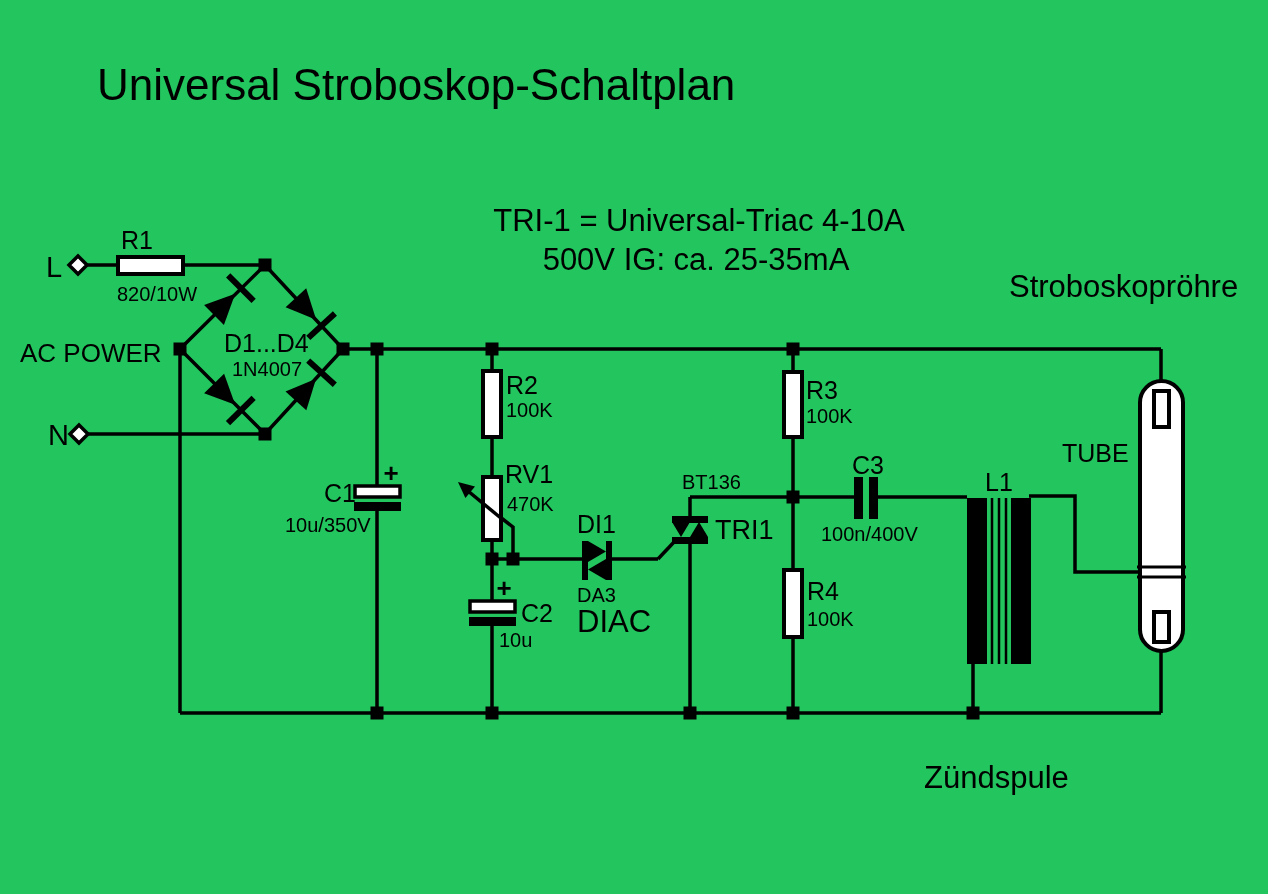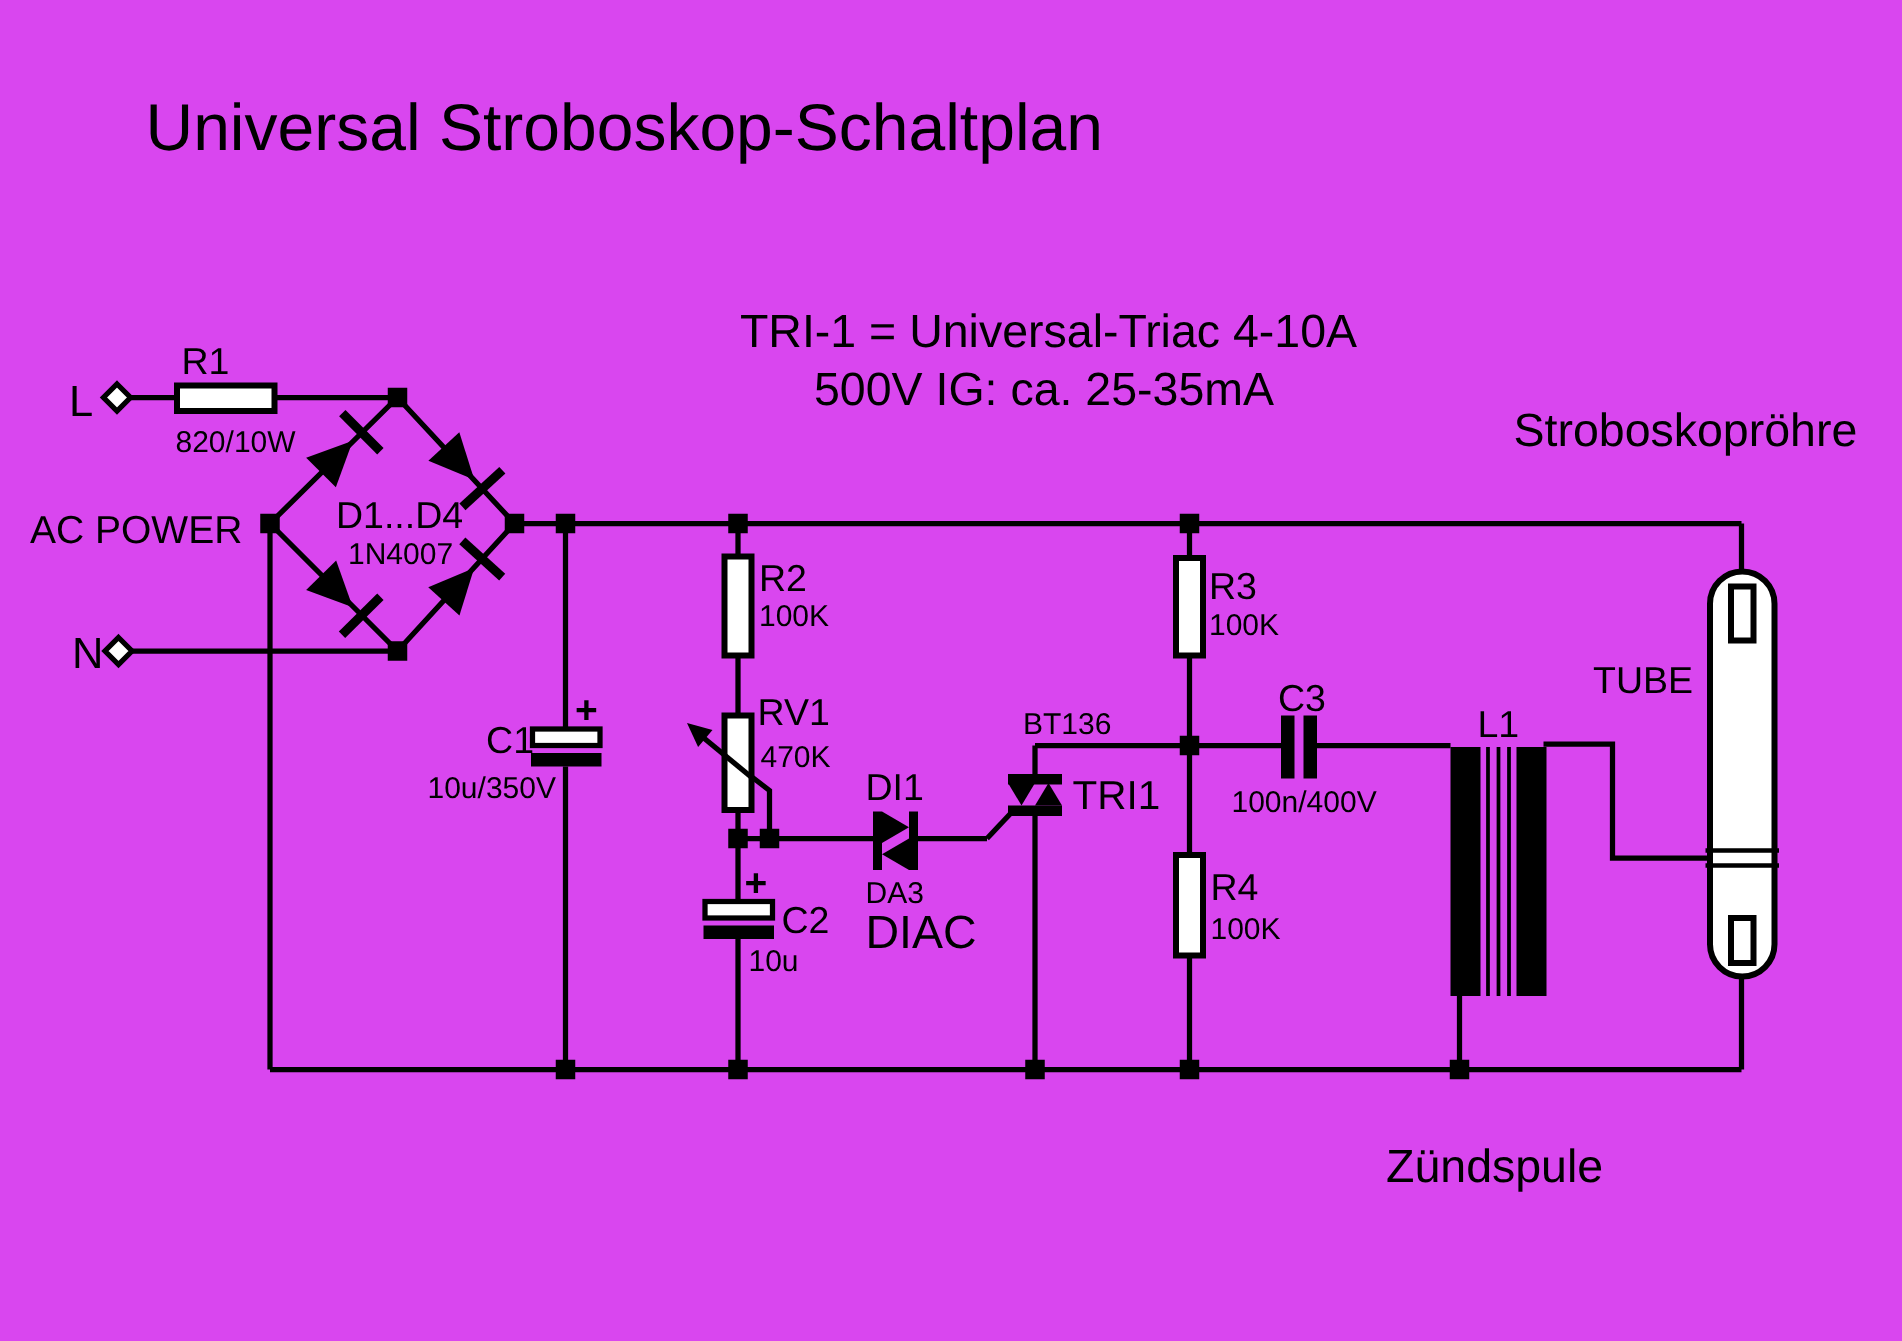--- a/index.html
+++ b/index.html
@@ -1,16 +1,16 @@
 <!DOCTYPE html>
 <html><head>
 <meta charset="utf-8">
 <style>
   html,body{margin:0;padding:0;background:#fff;}
-  .page{position:relative;width:1268px;height:894px;background:#d946ef;overflow:hidden;}
+  .page{position:relative;width:1268px;height:894px;background:#22c55e;overflow:hidden;}
   svg{display:block;}
   text{font-family:"Liberation Sans","DejaVu Sans",sans-serif;fill:#000;}
   .t-title{font-size:44px;}
   .t-note{font-size:31px;}
   .t-section{font-size:31px;}
   .t-acpower{font-size:26px;}
   .t-term{font-size:29px;}
   .t-name{font-size:25px;}
   .t-val{font-size:20px;}
   .t-big{font-size:31px;}

